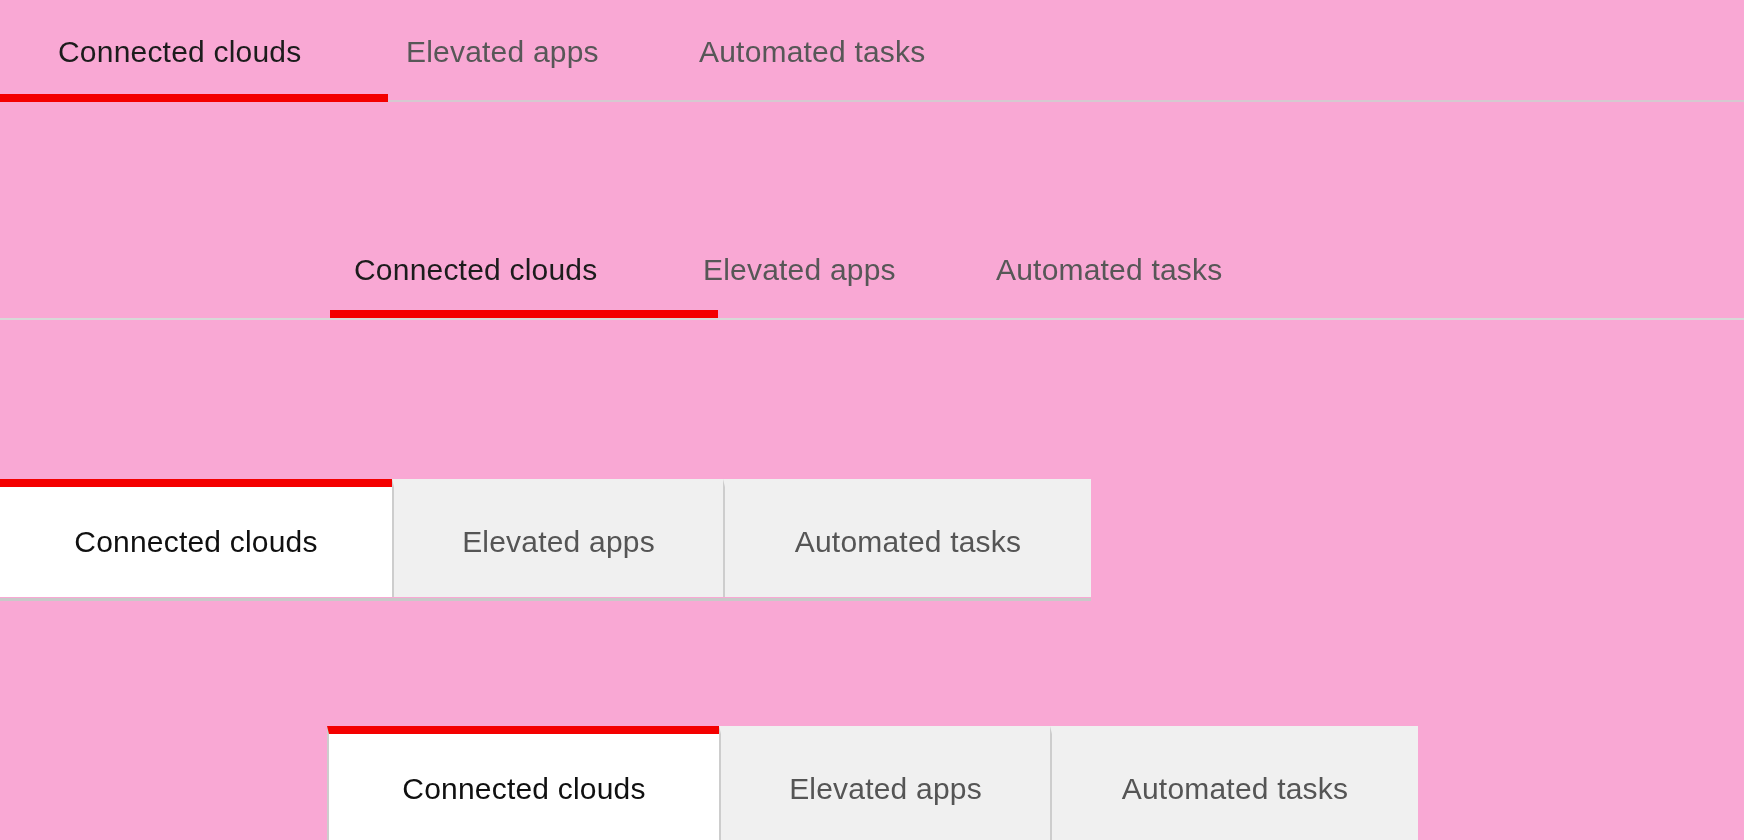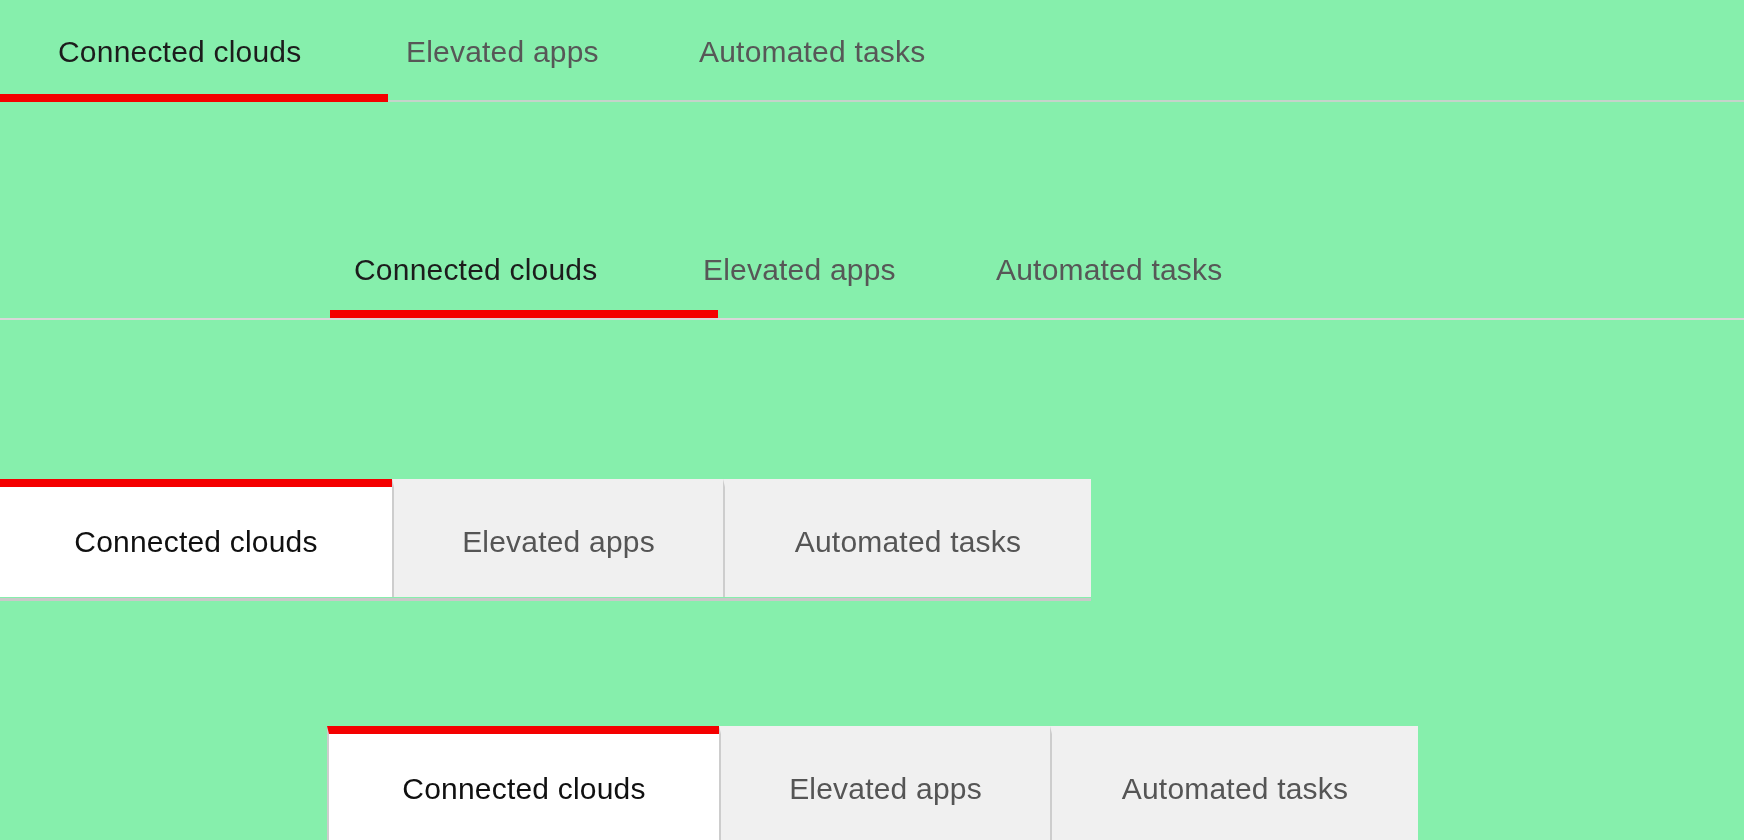--- a/index.html
+++ b/index.html
@@ -16,21 +16,21 @@
     font-family: "Liberation Sans", sans-serif;
     -webkit-font-smoothing: antialiased;
   }
 
   .stage {
     position: absolute;
     left: 0;
     top: 0;
     width: 1744px;
     height: 840px;
-    background: #86efac;
+    background: #f9a8d4;
   }
 
   
   .ghost-row {
     position: absolute;
     height: 80px;
   }
   .ghost-tab {
     position: absolute;
     top: 0;

